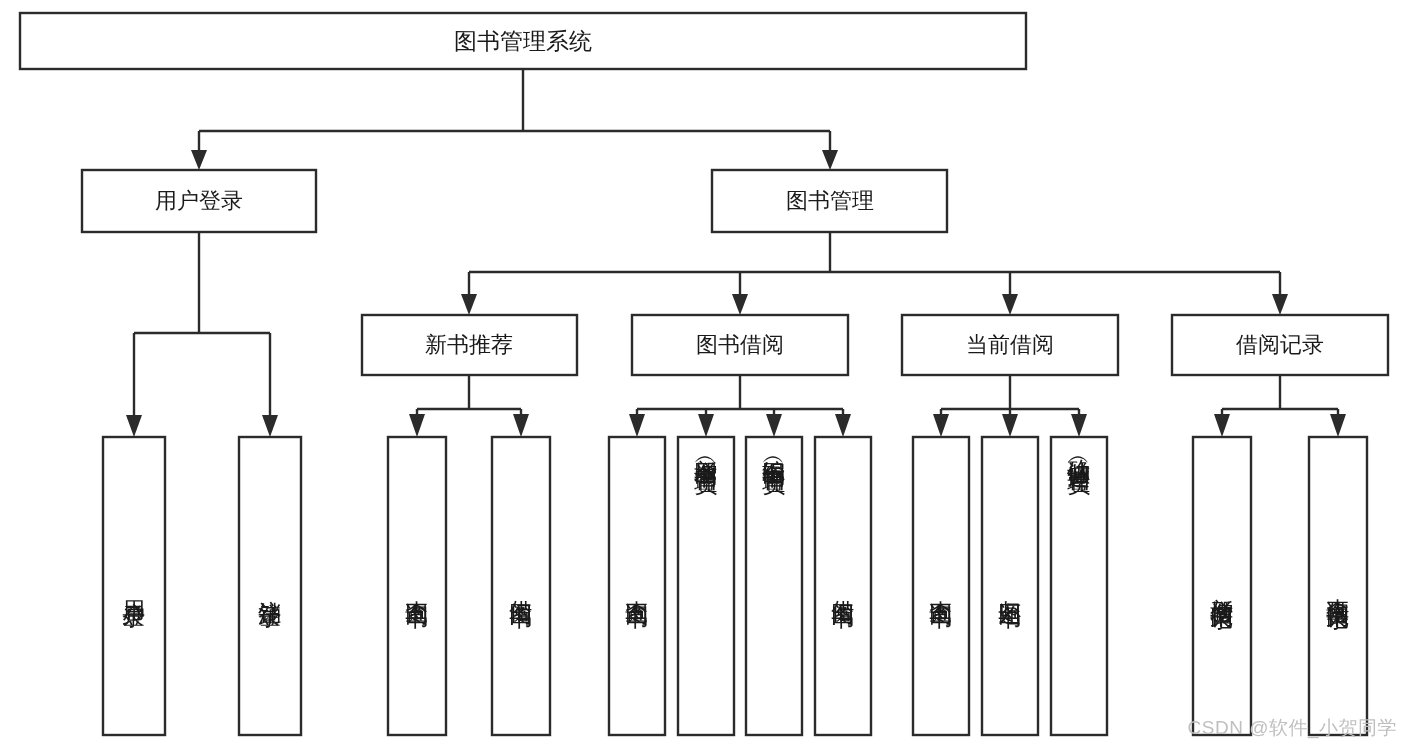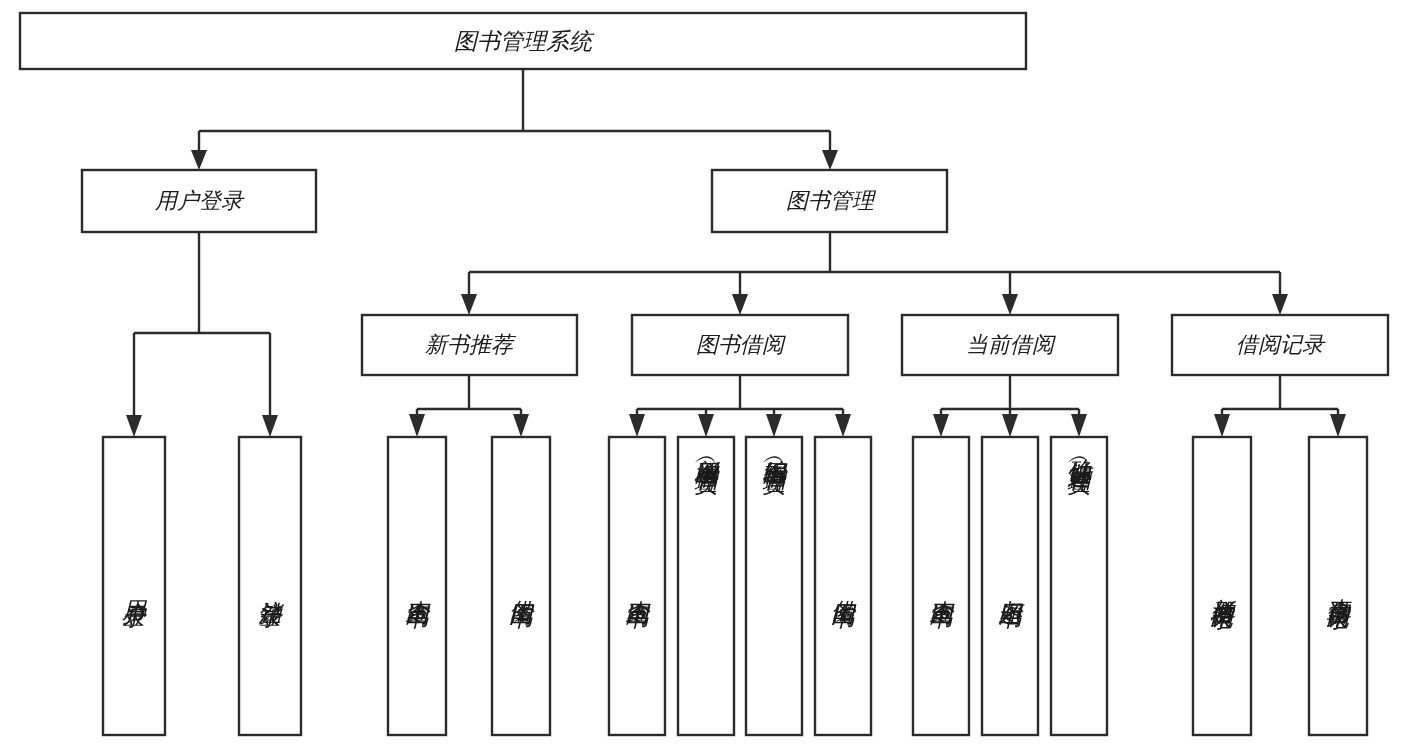--- a/index.html
+++ b/index.html
@@ -1,20 +1,20 @@
 <!DOCTYPE html>
 <html><head>
 <meta charset="utf-8">
 <style>
   html,body{margin:0;padding:0;background:#ffffff;}
   body{
     width:1405px;height:747px;overflow:hidden;
     font-family:"Liberation Sans","DejaVu Sans",sans-serif;
   }
-  #diagram-root{position:relative;width:1405px;height:747px;font-style:italic;}
+  #diagram-root{position:relative;width:1405px;height:747px;}
   svg#flow{position:absolute;left:0;top:0;width:1405px;height:747px;}
 
   .node-box{fill:#ffffff;stroke:#2b2b2b;stroke-width:2.4;}
   .conn{stroke:#2b2b2b;stroke-width:2.4;fill:none;stroke-linecap:butt;}
   .arrow-head{fill:#2b2b2b;stroke:none;}
 
   .node-label{
     font-family:"Liberation Sans","DejaVu Sans",sans-serif;
     fill:#1a1a1a;
     font-size:22px;
@@ -181,13 +181,14 @@
   <div class="vlabel" style="left:746px;top:441px;width:56px;height:298px;">编辑图书（管理员）</div>
   <div class="vlabel center" style="left:815px;top:437px;width:56px;height:298px;">借阅图书</div>
 
   <div class="vlabel center" style="left:913px;top:437px;width:56px;height:298px;">查询图书</div>
   <div class="vlabel center" style="left:982px;top:437px;width:56px;height:298px;">归还图书</div>
   <div class="vlabel" style="left:1051px;top:441px;width:56px;height:298px;">确认归还（管理员）</div>
 
   <div class="vlabel center" style="left:1193px;top:437px;width:58px;height:298px;">新增借阅记录</div>
   <div class="vlabel center" style="left:1309px;top:437px;width:58px;height:298px;">查询借阅记录</div>
 
+  <div id="watermark">CSDN @软件_小贺同学</div>
 </div>
 
 </body></html>

